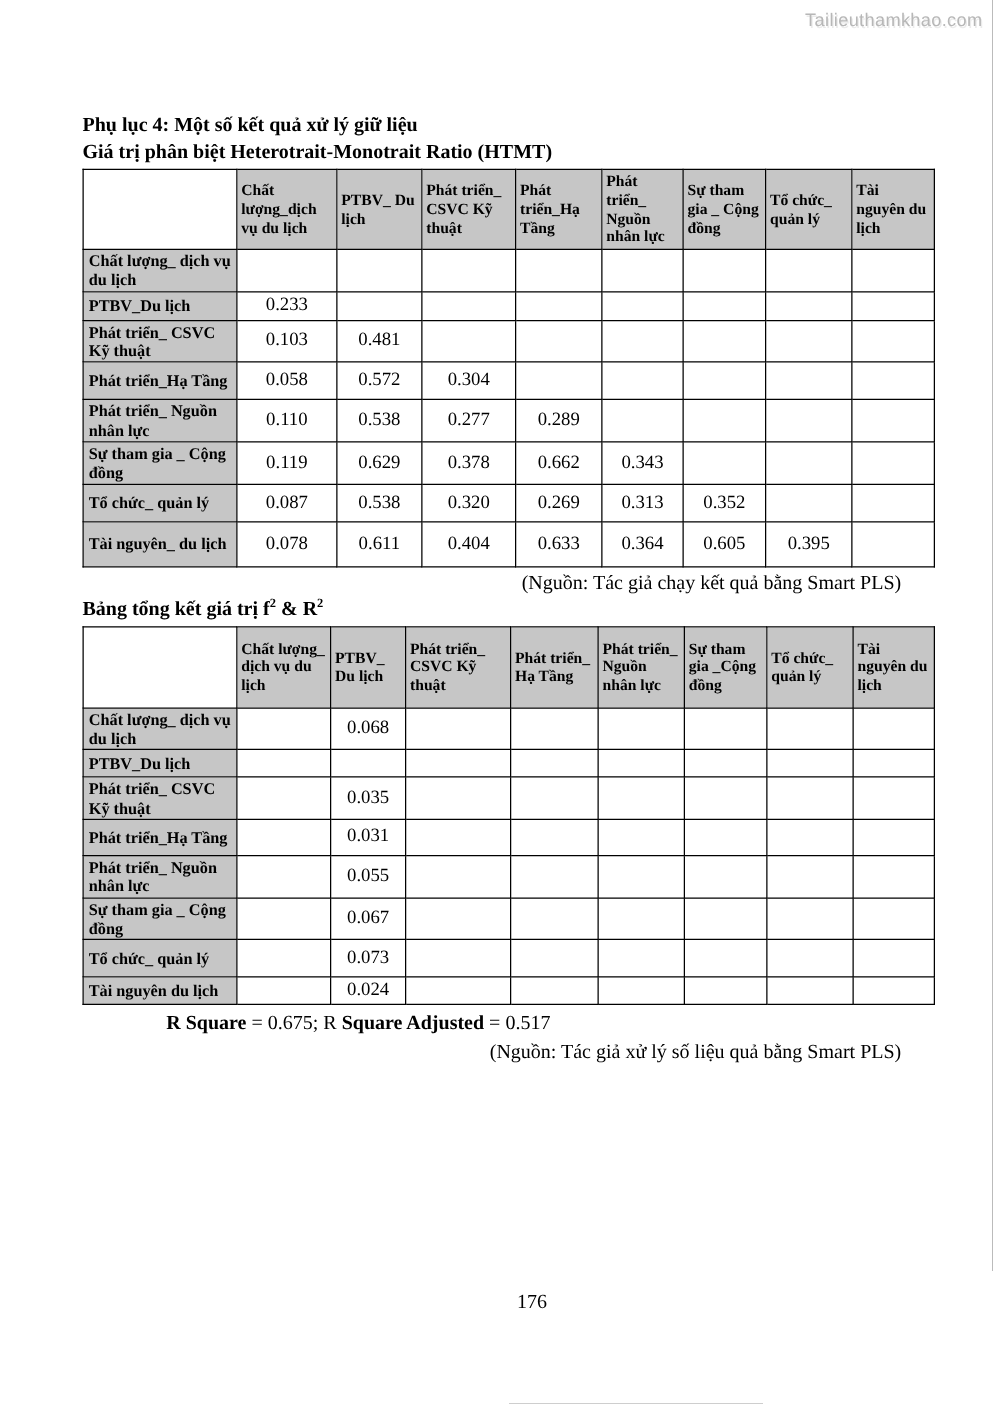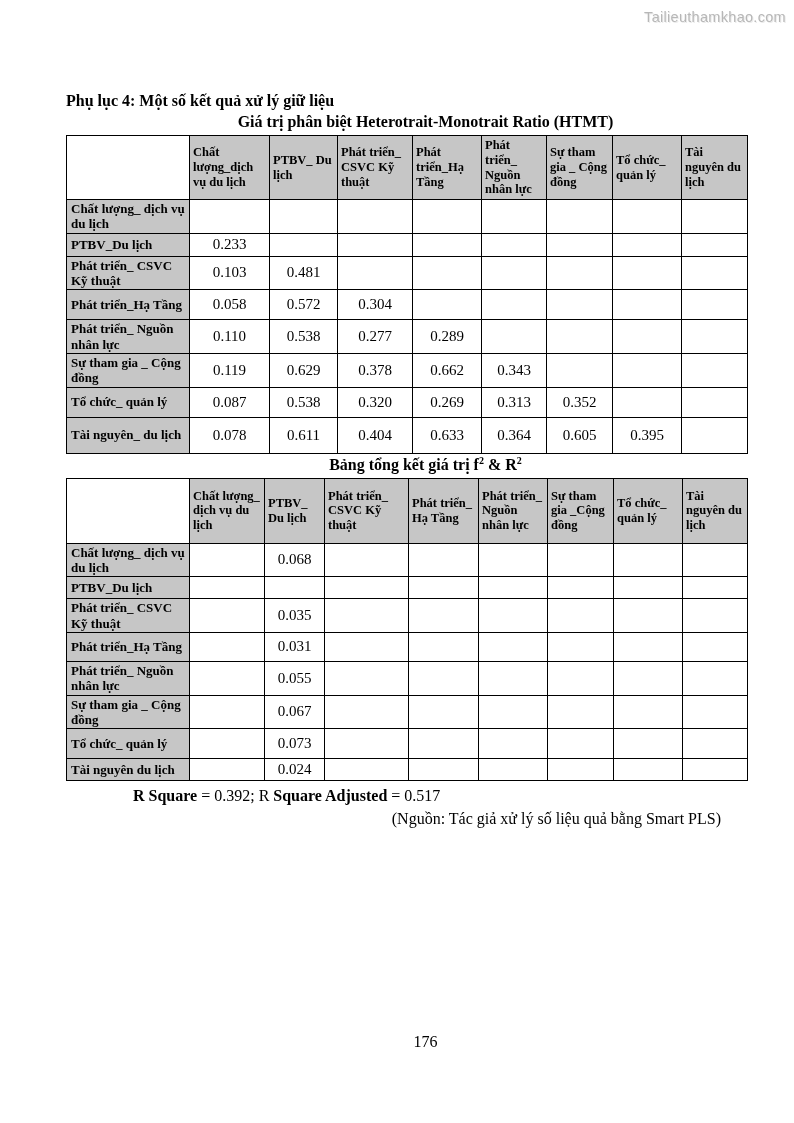--- a/index.html
+++ b/index.html
@@ -29,21 +29,21 @@
     top: 90px;
     width: 719px;
   }
   .doc-title {
     text-align: left;
     font-weight: bold;
     font-size: 16px;
     line-height: 21px;
   }
   .tbl-title {
-    text-align: center;
+    text-align: left;
     font-weight: bold;
     font-size: 16px;
     line-height: 21px;
   }
   .tbl-title sup { font-size: 10px; line-height: 0; }
   table.data-table {
     border-collapse: collapse;
     table-layout: fixed;
     width: 681px;
     margin-top: 3px;
@@ -237,20 +237,21 @@
             <td>0.404</td>
             <td>0.633</td>
             <td>0.364</td>
             <td>0.605</td>
             <td>0.395</td>
             <td></td>
           </tr>
         </tbody>
     </table>
 
+    <div class="source">(Nguồn: Tác giả chạy kết quả bằng Smart PLS)</div>
 
     <div class="tbl-title"><span>Bảng tổng kết giá trị f</span><sup>2</sup><span> &amp; R</span><sup>2</sup></div>
 
     <table class="data-table" id="t2" data-table="table2">
       <colgroup>
         <col style="width:123px">
           <col style="width:75px">
           <col style="width:60px">
         <col style="width:84px">
           <col style="width:70px">
@@ -357,21 +358,21 @@
             <td></td>
             <td></td>
             <td></td>
             <td></td>
             <td></td>
             <td></td>
           </tr>
         </tbody>
     </table>
 
-    <div class="rsq"><b>R Square</b><span> = 0.392; R </span><b>Square Adjusted</b><span> = 0.517</span></div>
+    <div class="rsq"><b>R Square</b><span> = 0.675; R </span><b>Square Adjusted</b><span> = 0.517</span></div>
 
     <div class="source">(Nguồn: Tác giả xử lý số liệu quả bằng Smart PLS)</div>
 
   </div>
 
   <div class="page-number">176</div>
 
 </div>
 
 </body></html>

